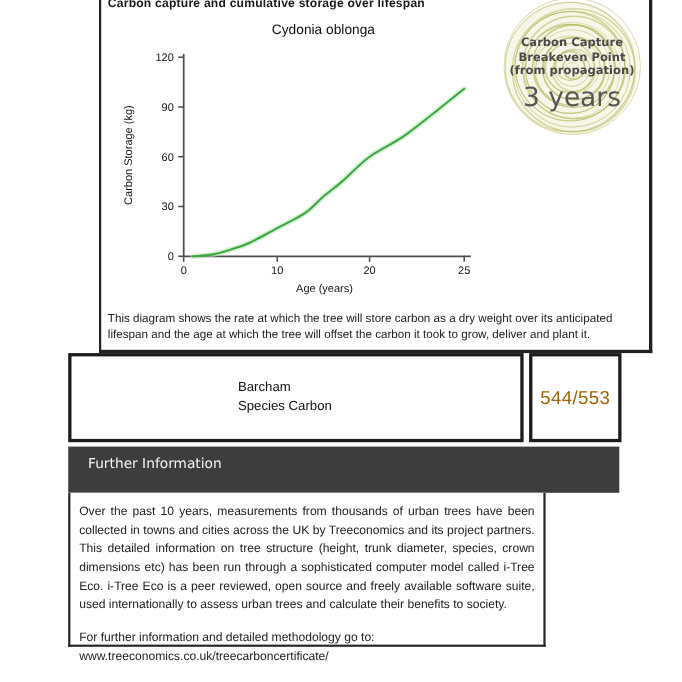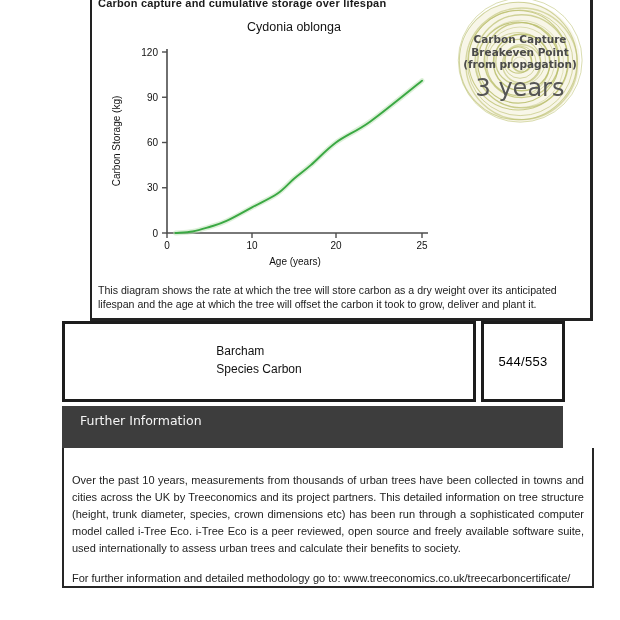--- a/index.html
+++ b/index.html
@@ -23,28 +23,28 @@
               font-family:"DejaVu Sans",sans-serif;}
   .badge-line{font-size:10.5px;font-weight:bold;color:#4a4a4a;line-height:12.5px;}
   .badge-value{font-size:24px;font-weight:400;color:#555;margin-top:4px;line-height:26px;}
 
   
   .rank-left{position:absolute;left:62px;top:321px;width:414px;height:81px;box-sizing:border-box;
              border:3px solid #1c1c1c;background:#fff;display:flex;align-items:center;justify-content:center;}
   .rank-label{text-align:left;font-size:12px;line-height:18px;color:#111;padding-right:20px;padding-bottom:4px;}
   .rank-right{position:absolute;left:481px;top:321px;width:84px;height:81px;box-sizing:border-box;
               border:3px solid #1c1c1c;background:#fff;display:flex;align-items:center;justify-content:center;}
-  .rank-value{font-size:13px;color:#000000;letter-spacing:.3px;}
+  .rank-value{font-size:17px;color:#a16207;letter-spacing:.3px;}
 
   
   .further-header{position:absolute;left:62px;top:406px;width:501px;height:42px;box-sizing:border-box;
                   background:#3d3d3d;color:#f5f5f5;font-family:"DejaVu Sans",sans-serif;
                   font-size:12.5px;padding:7px 0 0 18px;}
-  .further-body{position:absolute;left:62px;top:448px;width:532px;height:140px;box-sizing:border-box;
-                border:2px solid #262626;border-top:none;background:#fff;padding:24px 8px;}
+  .further-body{position:absolute;left:62px;top:448px;width:434px;height:140px;box-sizing:border-box;
+                border:2px solid #262626;border-top:none;background:#fff;padding:9px 8px;}
   .further-body p{margin:0;font-size:11px;line-height:17px;color:#222;}
   .para-main{text-align:justify;}
   .para-link{margin-top:13px !important;}
 </style>
 </head>
 <body>
 
 <div class="page">
 
   <section class="top-box">

